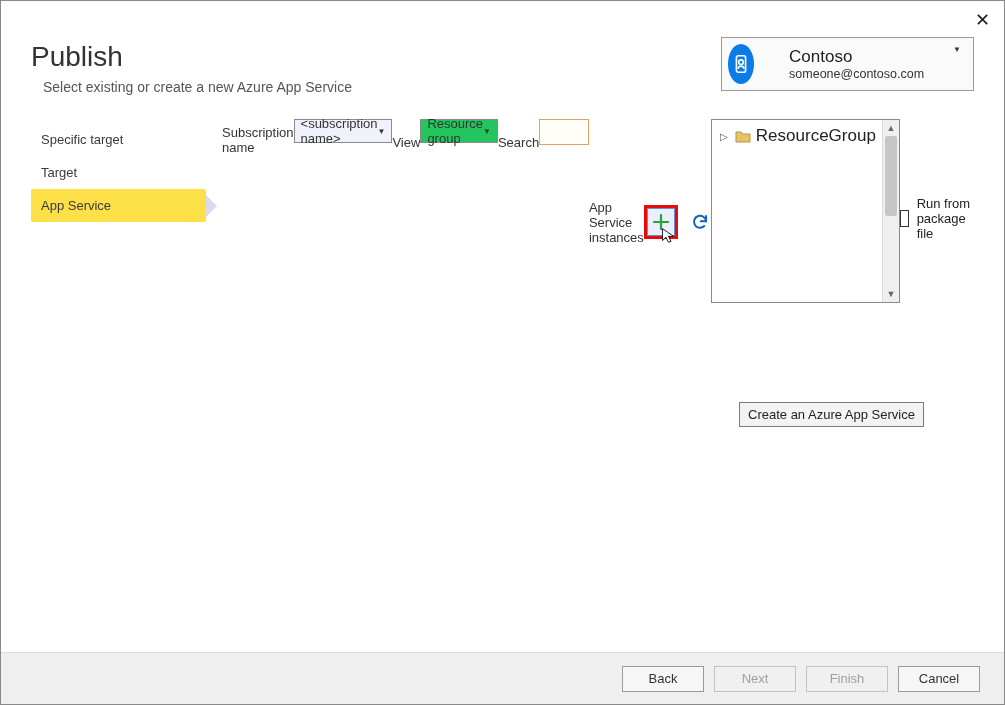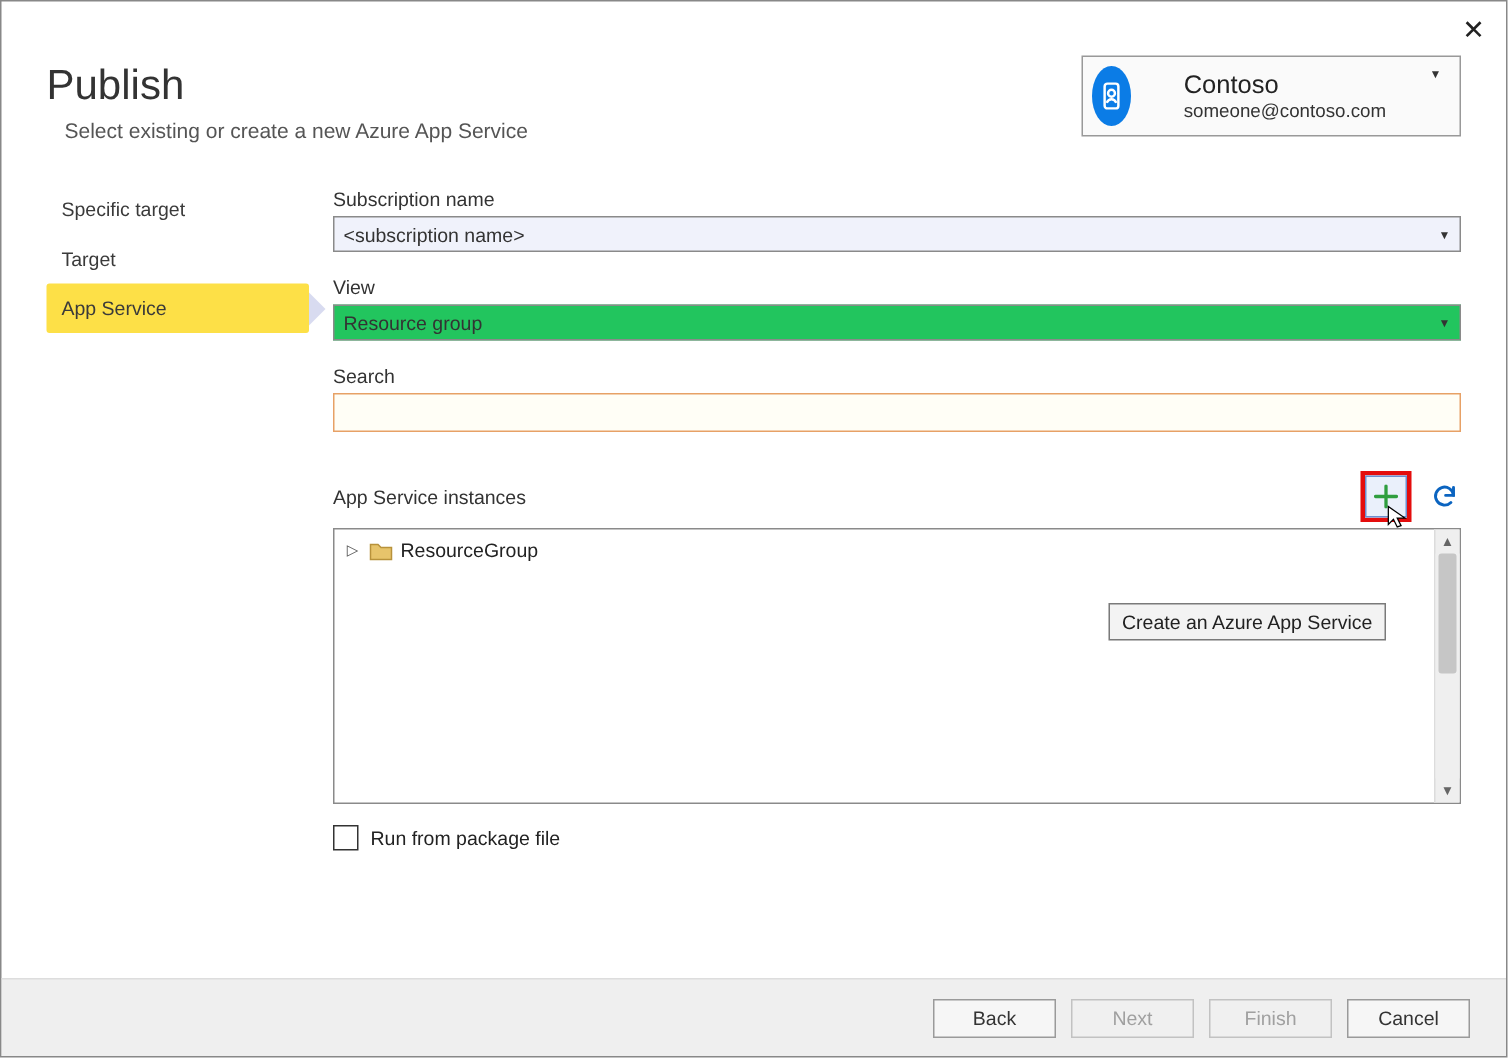--- a/index.html
+++ b/index.html
@@ -105,21 +105,20 @@
     width:0; height:0;
     border-top:11px solid transparent;
     border-bottom:11px solid transparent;
     border-left:11px solid #d8dbf0;
   }
 
   .main {
     flex: 1;
     padding: 6px 0 0 16px;
     display: flex;
-    flex-direction: column;
   }
   .field-label { font-size: 13px; color:#333; margin-top: 6px; margin-bottom: 4px; }
   .dropdown {
     border: 1px solid #8a8a8a;
     height: 24px;
     display: flex;
     align-items: center;
     padding: 0 6px;
     background: #f0f2fb;
     position: relative;
@@ -191,21 +190,21 @@
     border: 1px solid #8a8a8a;
     height: 184px;
     position: relative;
     display:flex;
   }
   .tree-content { flex:1; padding: 4px 6px; overflow:hidden; }
   .tree-row { display:flex; align-items:center; gap:5px; padding:2px 0; }
   .tree-toggle { width:12px; font-size:10px; color:#555; text-align:center; }
   .folder-icon { width:16px; height:14px; display:inline-flex; align-items:center; }
   .folder-icon svg { width:16px; height:14px; }
-  .tree-label { font-size:13px; color:#222; }
+  .tree-label { font-size:17px; color:#222; }
   .tree-scrollbar {
     width:17px; background:#efefef; border-left:1px solid #dcdcdc;
     display:flex; flex-direction:column; justify-content:space-between; align-items:center;
   }
   .tree-scrollbar .arrow { font-size:9px; color:#666; padding:3px 0; }
   .tree-scrollbar .track { flex:1; width:100%; background:#efefef; position:relative; }
   .tree-scrollbar .thumb { position:absolute; top:0; left:2px; right:2px; height:80px; background:#c6c6c6; border-radius:2px; }
 
   .checkbox-row {
     display:flex; align-items:center; gap:8px;

